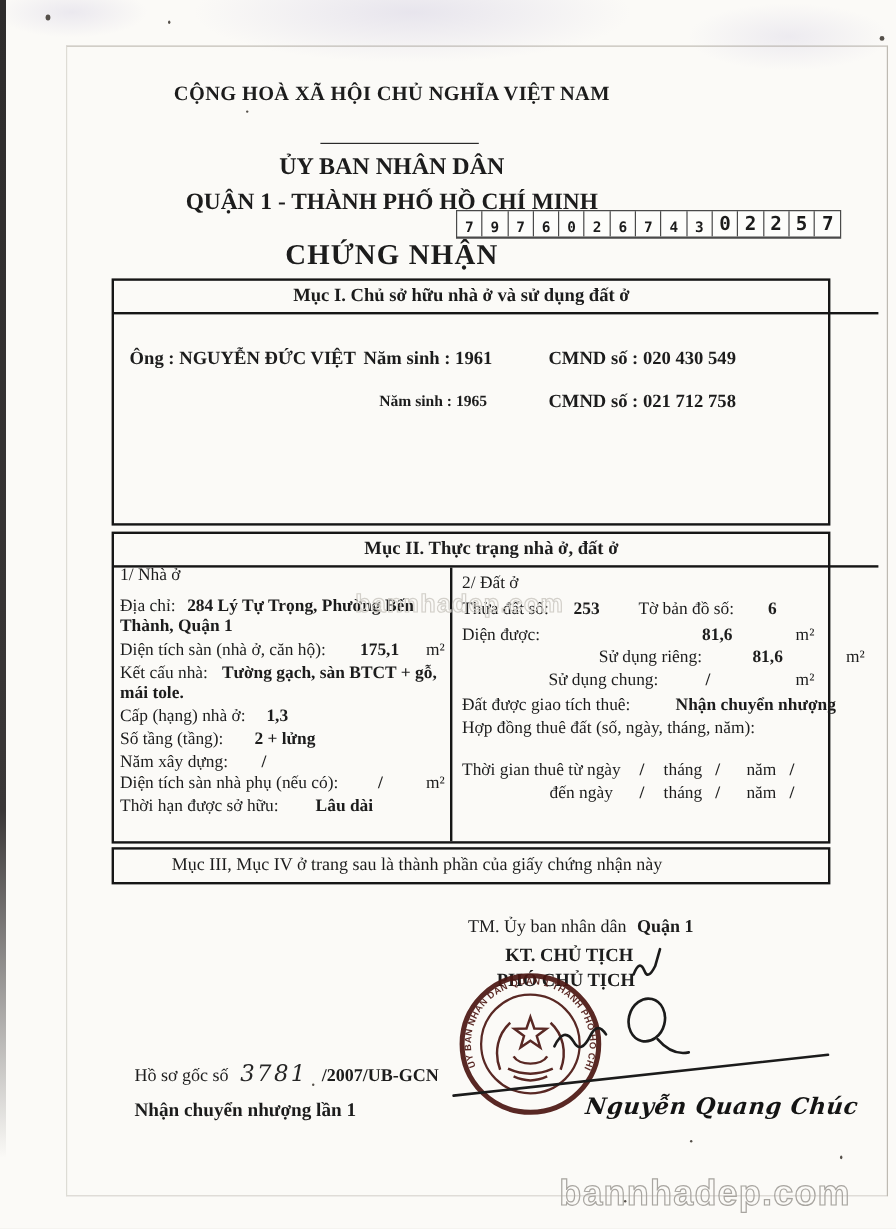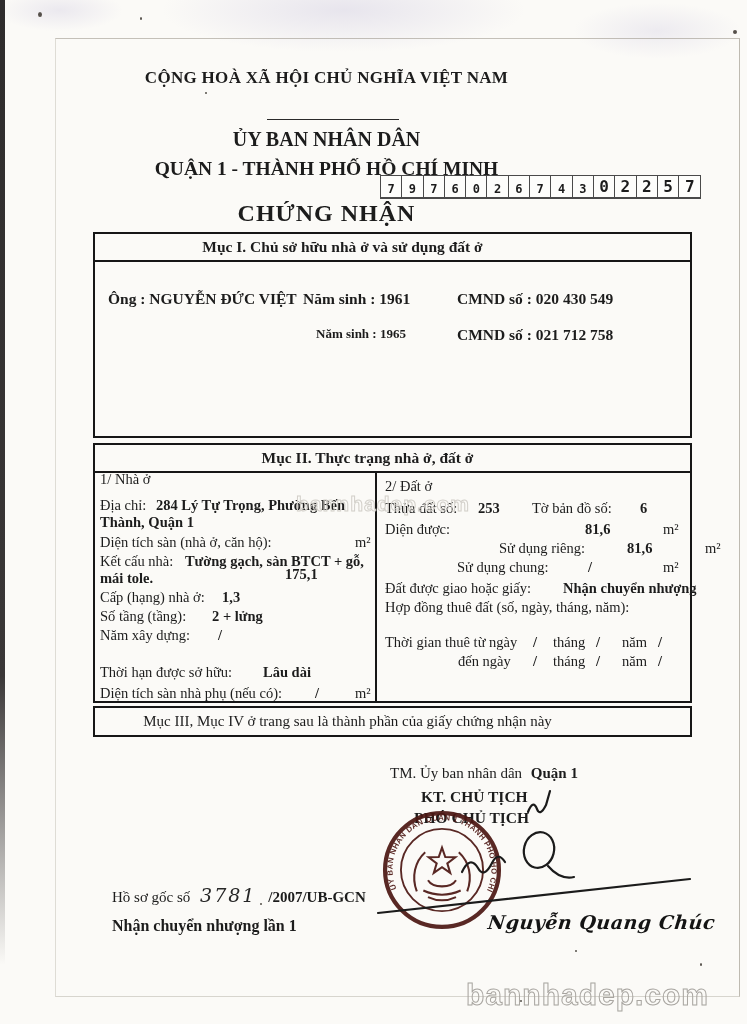--- a/index.html
+++ b/index.html
@@ -42,21 +42,21 @@
   .serial{left:380px;top:175px;display:flex;border:1px solid #4a4a4a;border-bottom-width:2px;background:#fdfdfb;}
   .serial .cell{width:21.3px;height:21px;border-right:1px solid #4a4a4a;
     display:flex;align-items:flex-end;justify-content:center;
     font-family:"DejaVu Sans Mono",monospace;font-size:12px;font-weight:bold;padding-bottom:1px;box-sizing:border-box;}
   .serial .cell:last-child{border-right:none;}
   .serial .cell.big{font-size:16px;align-items:center;padding-bottom:0;}
   
   .box{border:2px solid #161616;background:transparent;}
   .muc1{left:93px;top:232px;width:595px;height:202px;}
   .box-title{position:absolute;left:0;top:0;width:100%;height:26px;line-height:26px;
-    border-bottom:2px solid #161616;font-weight:bold;font-size:15.5px;text-align:center;}
+    border-bottom:2px solid #161616;font-weight:bold;font-size:15.5px;text-align:center;padding-left:42px;}
   .muc1 .box-title span{position:relative;left:-50px;}
   .muc2{left:93px;top:443px;width:595px;height:256px;}
   .muc2 .box-title span{position:relative;left:-25px;}
   .divider{position:absolute;left:280px;top:28px;bottom:0;width:0;border-left:2px solid #161616;}
   .fld{position:absolute;font-size:14.5px;white-space:nowrap;}
   .fv{font-weight:bold;}
   .muc3{left:93px;top:706px;width:595px;height:27px;line-height:27px;font-size:15px;text-align:center;}
   .muc3 span{position:relative;left:-45px;}
   
   .sig-line{font-size:15px;white-space:nowrap;}
@@ -140,40 +140,40 @@
     <div class="box-title"><span>Mục II. Thực trạng nhà ở, đất ở</span></div>
     <div class="divider"></div>
 
     <div class="fld" style="left:5px;top:26px;">1/ Nhà ở</div>
     <div class="fld" style="left:5px;top:52px;white-space:normal;width:272px;">
       <span>Địa chỉ:</span>
       <span class="fv" style="margin-left:6px;">284 Lý Tự Trọng, Phường Bến Thành, Quận 1</span>
     </div>
     <div class="fld" style="left:5px;top:89px;">
       <span>Diện tích sàn (nhà ở, căn hộ):</span>
-      <span class="fv" style="position:absolute;left:185px;margin-top:32px;">175,1</span>
+      <span class="fv" style="position:absolute;left:200px;">175,1</span>
       <span style="position:absolute;left:255px;">m²</span>
     </div>
     <div class="fld" style="left:5px;top:108px;white-space:normal;width:272px;">
       <span>Kết cấu nhà:</span>
       <span class="fv" style="margin-left:8px;">Tường gạch, sàn BTCT + gỗ, mái tole.</span>
     </div>
     <div class="fld" style="left:5px;top:144px;">
       <span>Cấp (hạng) nhà ở:</span>
       <span class="fv" style="position:absolute;left:122px;">1,3</span>
     </div>
     <div class="fld" style="left:5px;top:163px;">
       <span>Số tầng (tầng):</span>
       <span class="fv" style="position:absolute;left:112px;">2 + lửng</span>
     </div>
     <div class="fld" style="left:5px;top:182px;">
       <span>Năm xây dựng:</span>
       <span class="fv" style="position:absolute;left:118px;">/</span>
     </div>
-    <div class="fld" style="left:5px;top:200px;margin-top:40px;">
+    <div class="fld" style="left:5px;top:200px;">
       <span>Diện tích sàn nhà phụ (nếu có):</span>
       <span class="fv" style="position:absolute;left:215px;">/</span>
       <span style="position:absolute;left:255px;">m²</span>
     </div>
     <div class="fld" style="left:5px;top:219px;">
       <span>Thời hạn được sở hữu:</span>
       <span class="fv" style="position:absolute;left:163px;">Lâu dài</span>
     </div>
 
     <div class="fld" style="left:290px;top:33px;">2/ Đất ở</div>
@@ -192,21 +192,21 @@
       <span>Sử dụng riêng:</span>
       <span class="fv" style="position:absolute;left:128px;">81,6</span>
       <span style="position:absolute;left:206px;">m²</span>
     </div>
     <div class="fld" style="left:362px;top:114px;">
       <span>Sử dụng chung:</span>
       <span class="fv" style="position:absolute;left:131px;">/</span>
       <span style="position:absolute;left:206px;">m²</span>
     </div>
     <div class="fld" style="left:290px;top:135px;">
-      <span>Đất được giao hoặc giấy:</span>
+      <span>Đất được giao tích thuê:</span>
       <span class="fv" style="position:absolute;left:178px;">Nhận chuyển nhượng</span>
     </div>
     <div class="fld" style="left:290px;top:154px;">Hợp đồng thuê đất (số, ngày, tháng, năm):</div>
     <div class="fld" style="left:290px;top:189px;">
       <span>Thời gian thuê từ ngày</span>
       <span class="fv" style="position:absolute;left:148px;">/</span>
       <span style="position:absolute;left:168px;">tháng</span>
       <span class="fv" style="position:absolute;left:211px;">/</span>
       <span style="position:absolute;left:237px;">năm</span>
       <span class="fv" style="position:absolute;left:273px;">/</span>

